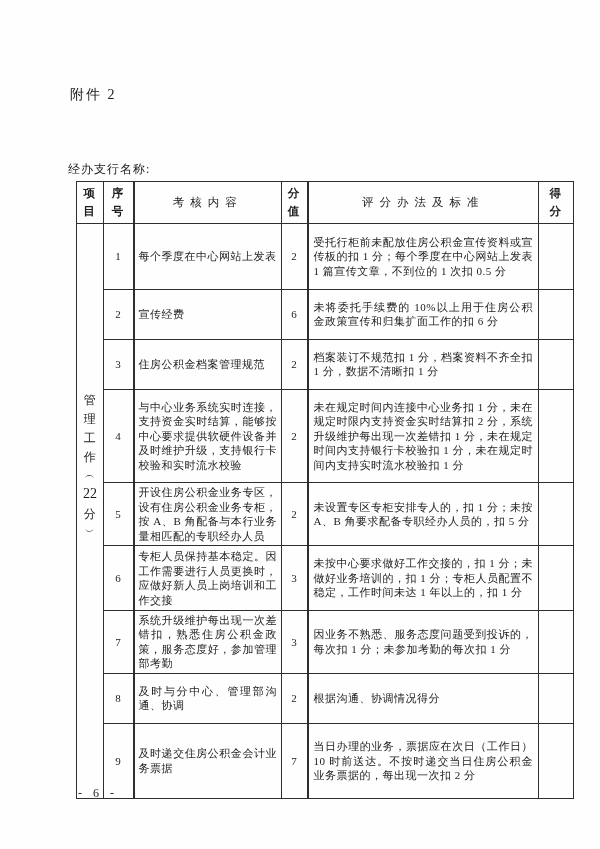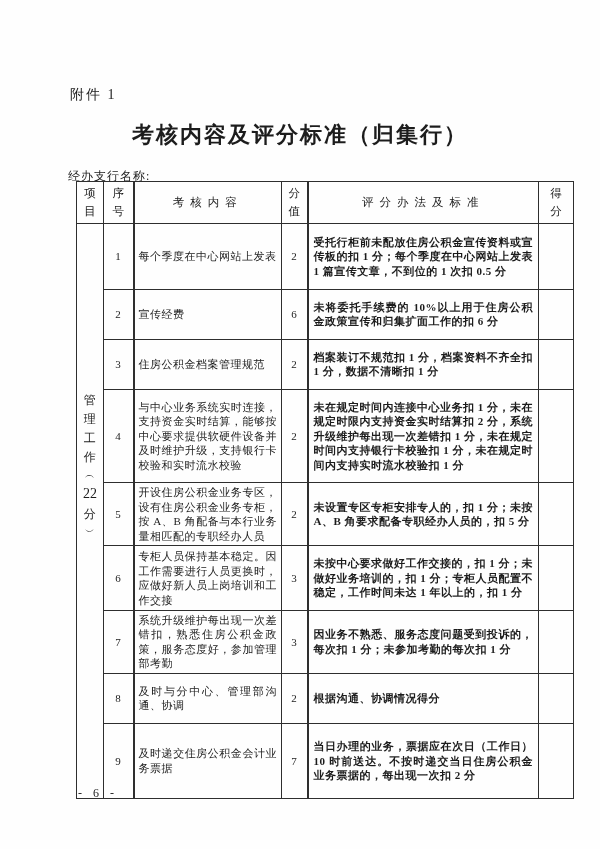--- a/index.html
+++ b/index.html
@@ -15,21 +15,21 @@
   .attachment{
     position:absolute;left:70px;top:86px;
     font-size:14px;letter-spacing:2px;
   }
   .doc-title{
     position:absolute;left:0;top:120px;width:600px;
     text-align:center;
     font-size:22px;font-weight:bold;letter-spacing:2px;
   }
   .branch-line{
-    position:absolute;left:68px;top:168px;
+    position:absolute;left:68px;top:161px;
     font-size:12px;letter-spacing:1px;
   }
   table.score-table{
     position:absolute;left:76px;top:181px;
     width:497px;
     border-collapse:collapse;
     table-layout:fixed;
     font-size:11px;
   }
   .score-table td{
@@ -42,48 +42,47 @@
   }
   .score-table td.dbl{border-right-width:2px;}
   .score-table td.hdr{
     text-align:center;
     font-size:11.5px;
   }
   .score-table td.hdr-wide{letter-spacing:6px;margin-left:42px;}
   .hdr-narrow{
     display:inline-block;width:1.15em;
     word-break:break-all;line-height:1.6;
-    letter-spacing:0;text-align:center;
+    letter-spacing:0;text-align:left;font-weight:bold;
   }
   .score-table td.c-center{text-align:center;}
   .score-table td.c-just{text-align:justify;text-justify:inter-character;}
-  .score-table td.criteria{padding:10px 5px;font-weight:bold;}
+  .score-table td.criteria{padding:10px 5px;}
   td.cat-cell{vertical-align:middle;}
   .cat-stack{
     display:flex;flex-direction:column;align-items:center;
     gap:7px;
     transform:translateY(-45px);
     font-size:12px;
   }
   .cat-stack span{line-height:1;}
   .cat-bracket{font-size:10px;line-height:0.8;}
   .cat-num{font-size:14px;letter-spacing:0;}
   .page-number{
     position:absolute;left:78px;top:786px;
     font-size:12px;letter-spacing:4px;
   }
 </style>
 </head>
 <body>
 
 <div class="page">
 
-  <div class="attachment">附件 1</div>
+  <div class="attachment">附件 2</div>
 
-  <div class="doc-title">考核内容及评分标准（归集行）</div>
 
   <div class="branch-line">经办支行名称:</div>
 
   <table class="score-table">
     <colgroup>
       <col style="width:27px">
         <col style="width:30px">
         <col style="width:148px">
       <col style="width:26px">
         <col style="width:231px">

